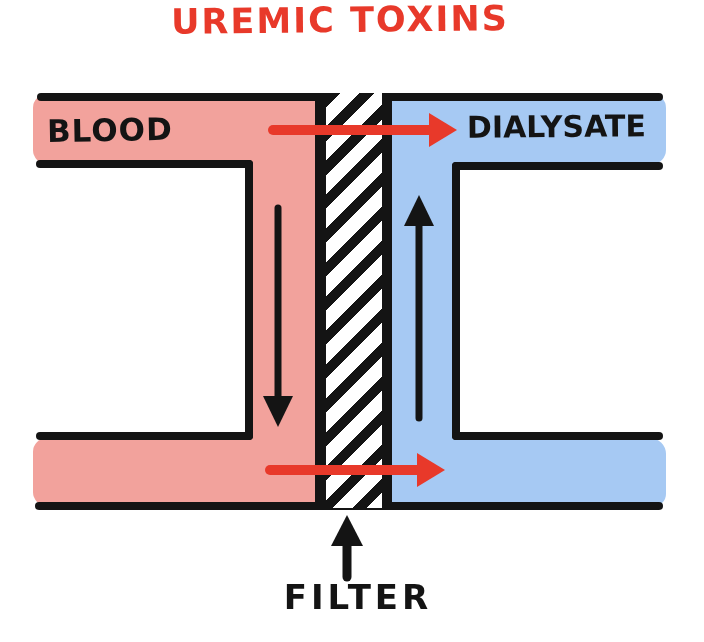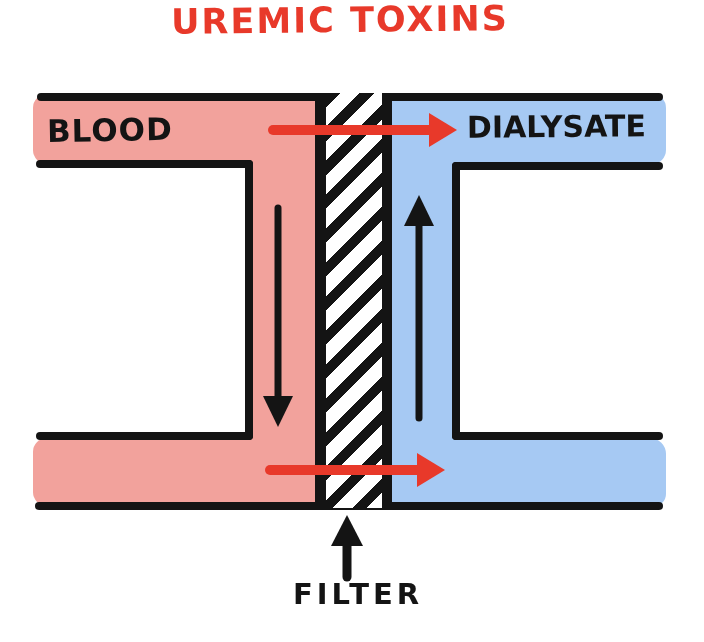--- a/index.html
+++ b/index.html
@@ -24,21 +24,21 @@
     z-index: 5;
   }
   .lbl {
     font-weight: bold;
     color: #141414;
     z-index: 5;
     white-space: nowrap;
   }
   .lbl-blood     { left: 47px;  top: 112px; font-size: 31px; letter-spacing: 1px; transform: rotate(-1deg); }
   .lbl-dialysate { left: 467px; top: 109px; font-size: 30px; letter-spacing: 0px; transform: rotate(-0.5deg); }
-  .lbl-filter    { left: 283px; top: 577px; width: 150px; text-align: center; font-size: 29px; letter-spacing: 4px; }
+  .lbl-filter    { left: 283px; top: 577px; width: 150px; text-align: center; font-size: 34px; letter-spacing: 4px; }
 
   
   .fill { z-index: 1; }
   .blood-top      { left: 33px;  top: 94px;  width: 282px; height: 70px;  border-radius: 14px 0 0 14px; }
   .blood-vert     { left: 250px; top: 94px;  width: 65px;  height: 412px; }
   .blood-bottom   { left: 33px;  top: 438px; width: 282px; height: 68px;  border-radius: 14px 0 0 14px; }
   .dial-top       { left: 388px; top: 94px;  width: 278px; height: 70px;  border-radius: 0 14px 14px 0; }
   .dial-vert      { left: 388px; top: 94px;  width: 65px;  height: 412px; }
   .dial-bottom    { left: 388px; top: 438px; width: 278px; height: 68px;  border-radius: 0 16px 12px 0; }
 

